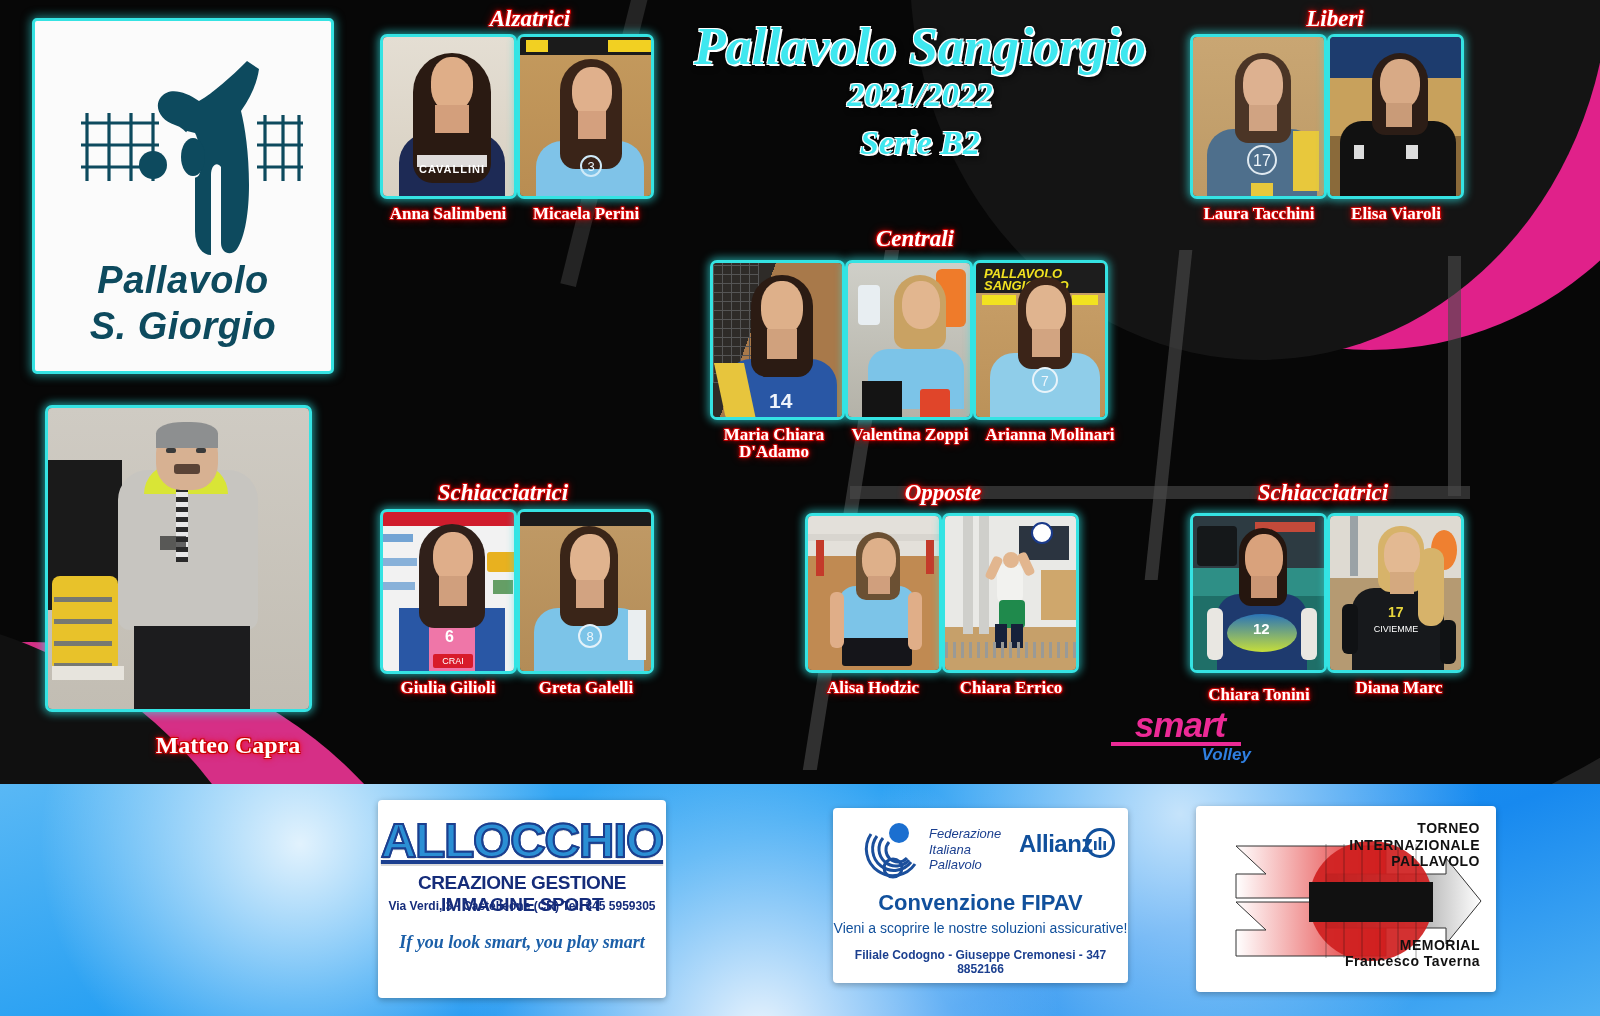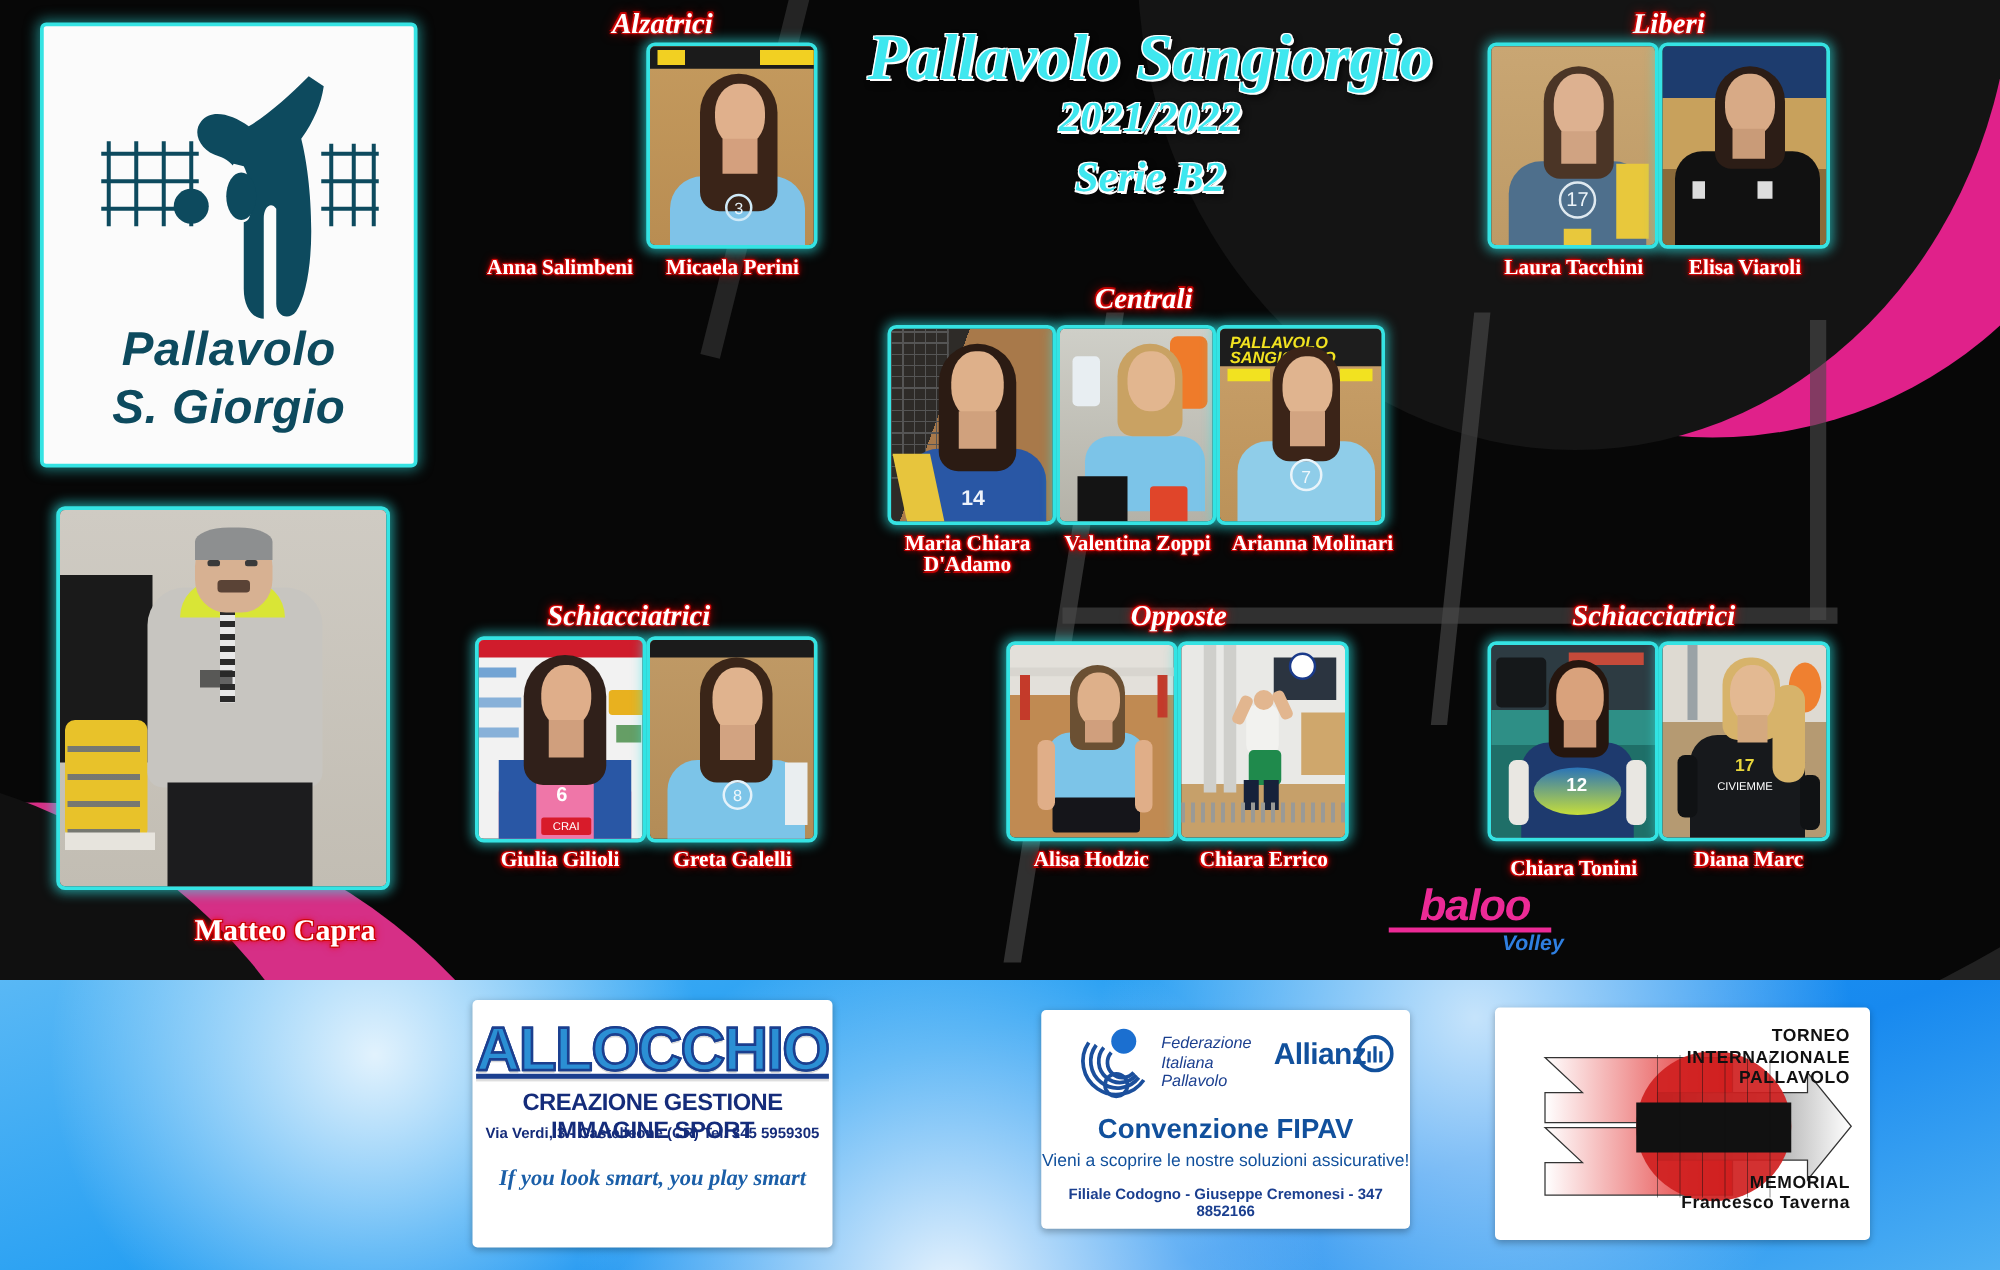--- a/index.html
+++ b/index.html
@@ -268,20 +268,31 @@
   </div>
 
   <div id="title">
     <span class="t-line t1">Pallavolo Sangiorgio</span>
     <span class="t-line t2">2021/2022</span>
     <span class="t-line t3">Serie B2</span>
   </div>
 
   <div class="role-label" style="left:390px; top:6px; width:280px; font-size:23px;">Alzatrici</div>
 
+  <div class="photo" style="left:380px; top:34px; width:137px; height:165px;">
+    <div class="ph-inner">
+      <div class="wall" style="background:linear-gradient(180deg,#e4ded3,#d8d0c2);"></div>
+      <div style="position:absolute;left:16px;top:96px;width:106px;height:76px;background:#1d2a55;border-radius:30px 30px 0 0;"></div>
+      <div style="position:absolute;left:30px;top:16px;width:78px;height:130px;background:#2a1a12;border-radius:40px 40px 20px 20px;"></div>
+      <div style="position:absolute;left:48px;top:20px;width:42px;height:54px;background:#dfae88;border-radius:46% 46% 44% 44%;"></div>
+      <div style="position:absolute;left:52px;top:68px;width:34px;height:28px;background:#d39f7c;"></div>
+      <div style="position:absolute;left:34px;top:118px;width:70px;height:12px;background:#fff;opacity:.85;font-size:9px;"></div>
+      <div style="position:absolute;left:30px;top:126px;width:78px;text-align:center;color:#fff;font-family:'Liberation Sans',sans-serif;font-size:11px;font-weight:bold;letter-spacing:1px;">CAVALLINI</div>
+    </div>
+  </div>
 
   <div class="photo" style="left:517px; top:34px; width:137px; height:165px;">
     <div class="ph-inner">
       <div class="wall" style="background:linear-gradient(180deg,#c49a5e,#b98d52);"></div>
       <div style="position:absolute;left:0;top:0;width:137px;height:18px;background:#1b1b1b;"></div>
       <div style="position:absolute;left:6px;top:3px;width:22px;height:12px;background:#f2d022;"></div>
       <div style="position:absolute;left:88px;top:3px;width:44px;height:12px;background:#f2d022;"></div>
       <div style="position:absolute;left:16px;top:104px;width:108px;height:62px;background:#7fc3e8;border-radius:26px 26px 0 0;"></div>
       <div style="position:absolute;left:40px;top:22px;width:62px;height:110px;background:#3a2418;border-radius:32px 32px 16px 16px;"></div>
       <div style="position:absolute;left:52px;top:30px;width:40px;height:50px;background:#e0b08c;border-radius:46%;"></div>
@@ -328,21 +339,21 @@
 
   <div class="photo" style="left:710px; top:260px; width:135px; height:160px;">
     <div class="ph-inner">
       <div class="wall" style="background:linear-gradient(110deg,#2e2b28 0 34%,#a8794a 34% 100%);"></div>
       <div style="position:absolute;left:0;top:0;width:46px;height:120px;background:repeating-linear-gradient(90deg,#555 0 1px,transparent 1px 9px),repeating-linear-gradient(0deg,#555 0 1px,transparent 1px 9px);"></div>
       <div style="position:absolute;left:12px;top:96px;width:112px;height:70px;background:#2957a5;border-radius:26px 26px 0 0;"></div>
       <div style="position:absolute;left:8px;top:100px;width:30px;height:66px;background:#e7c53d;transform:skewX(12deg);"></div>
       <div style="position:absolute;left:38px;top:12px;width:62px;height:102px;background:#2b1b13;border-radius:32px 32px 16px 16px;"></div>
       <div style="position:absolute;left:48px;top:18px;width:42px;height:54px;background:#deb08a;border-radius:46%;"></div>
       <div style="position:absolute;left:54px;top:66px;width:30px;height:30px;background:#d0a17d;"></div>
-      <div style="position:absolute;left:56px;top:126px;color:#eef3fb;font-family:'Liberation Sans',sans-serif;font-size:17px;font-weight:bold;">14</div>
+      <div style="position:absolute;left:56px;top:126px;color:#eef3fb;font-family:'Liberation Sans',sans-serif;font-size:21px;font-weight:bold;">14</div>
     </div>
   </div>
 
   <div class="photo" style="left:845px; top:260px; width:128px; height:160px;">
     <div class="ph-inner">
       <div class="wall" style="background:linear-gradient(180deg,#cfcfc8,#b4b2a8);"></div>
       <div style="position:absolute;right:4px;top:6px;width:30px;height:58px;background:#ef7b2a;border-radius:6px;"></div>
       <div style="position:absolute;left:10px;top:22px;width:22px;height:40px;background:#e8eef2;border-radius:4px;"></div>
       <div style="position:absolute;left:20px;top:86px;width:96px;height:60px;background:#7cc4e8;border-radius:20px 20px 0 0;"></div>
       <div style="position:absolute;left:14px;top:118px;width:40px;height:36px;background:#141414;"></div>
@@ -506,21 +517,21 @@
       <div style="position:absolute;left:126px;top:56px;width:26px;height:10px;background:#5a4336;border-radius:3px;"></div>
       <div style="position:absolute;left:118px;top:40px;width:10px;height:5px;background:#3a3a3a;border-radius:2px;"></div>
       <div style="position:absolute;left:148px;top:40px;width:10px;height:5px;background:#3a3a3a;border-radius:2px;"></div>
       <div style="position:absolute;left:86px;top:218px;width:116px;height:86px;background:#1c1c1e;"></div>
       <div style="position:absolute;left:112px;top:128px;width:26px;height:14px;background:#2a2a2a;opacity:.7;"></div>
     </div>
   </div>
   <div class="player-name" style="left:110px; top:733px; width:236px; font-size:24px;">Matteo Capra</div>
 
   <div id="baloo">
-    <div class="bl-1">baloo</div>
+    <div class="bl-1">smart</div>
     <div class="bl-bar"></div>
     <div class="bl-2">Volley</div>
   </div>
 
   <div id="sponsors">
 
 
     <div class="sp-card" id="sp-allocchio">
       <div class="al-title">ALLOCCHIO</div>
       <div class="al-sub">CREAZIONE GESTIONE IMMAGINE SPORT</div>

